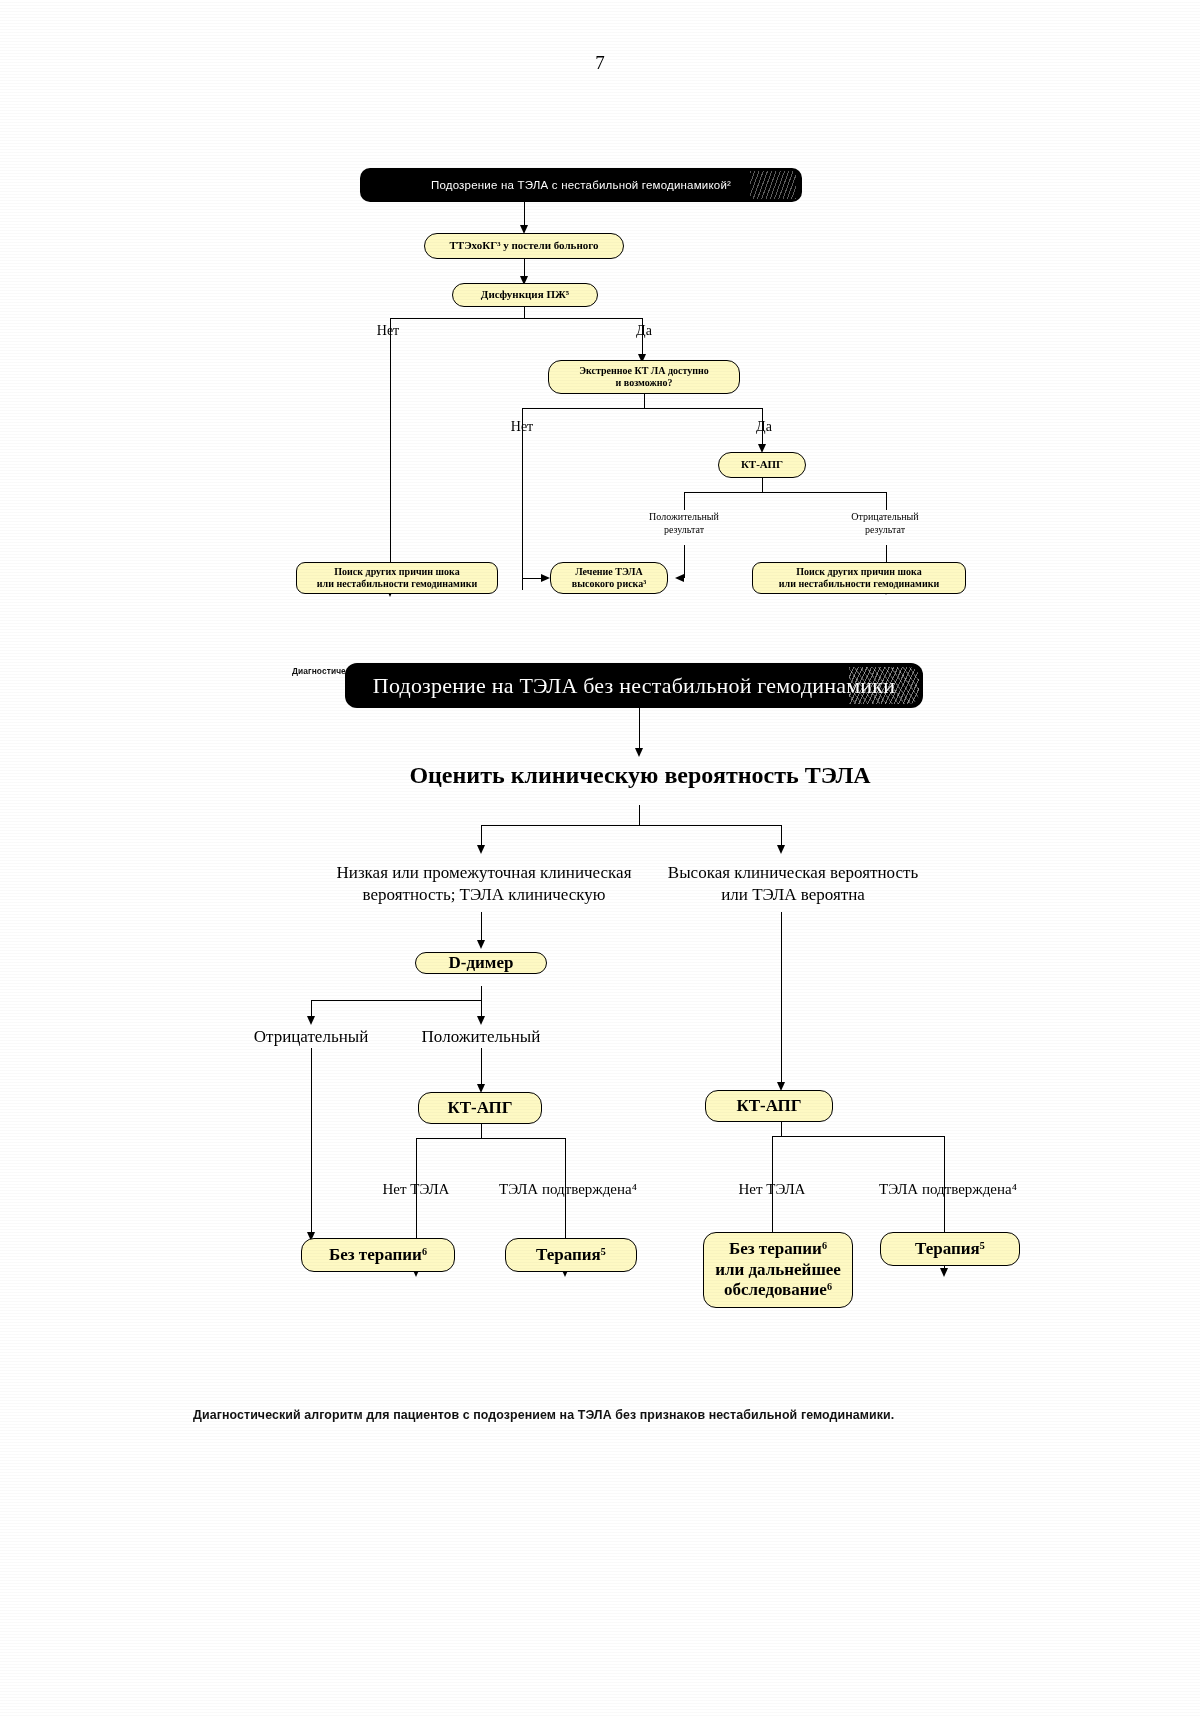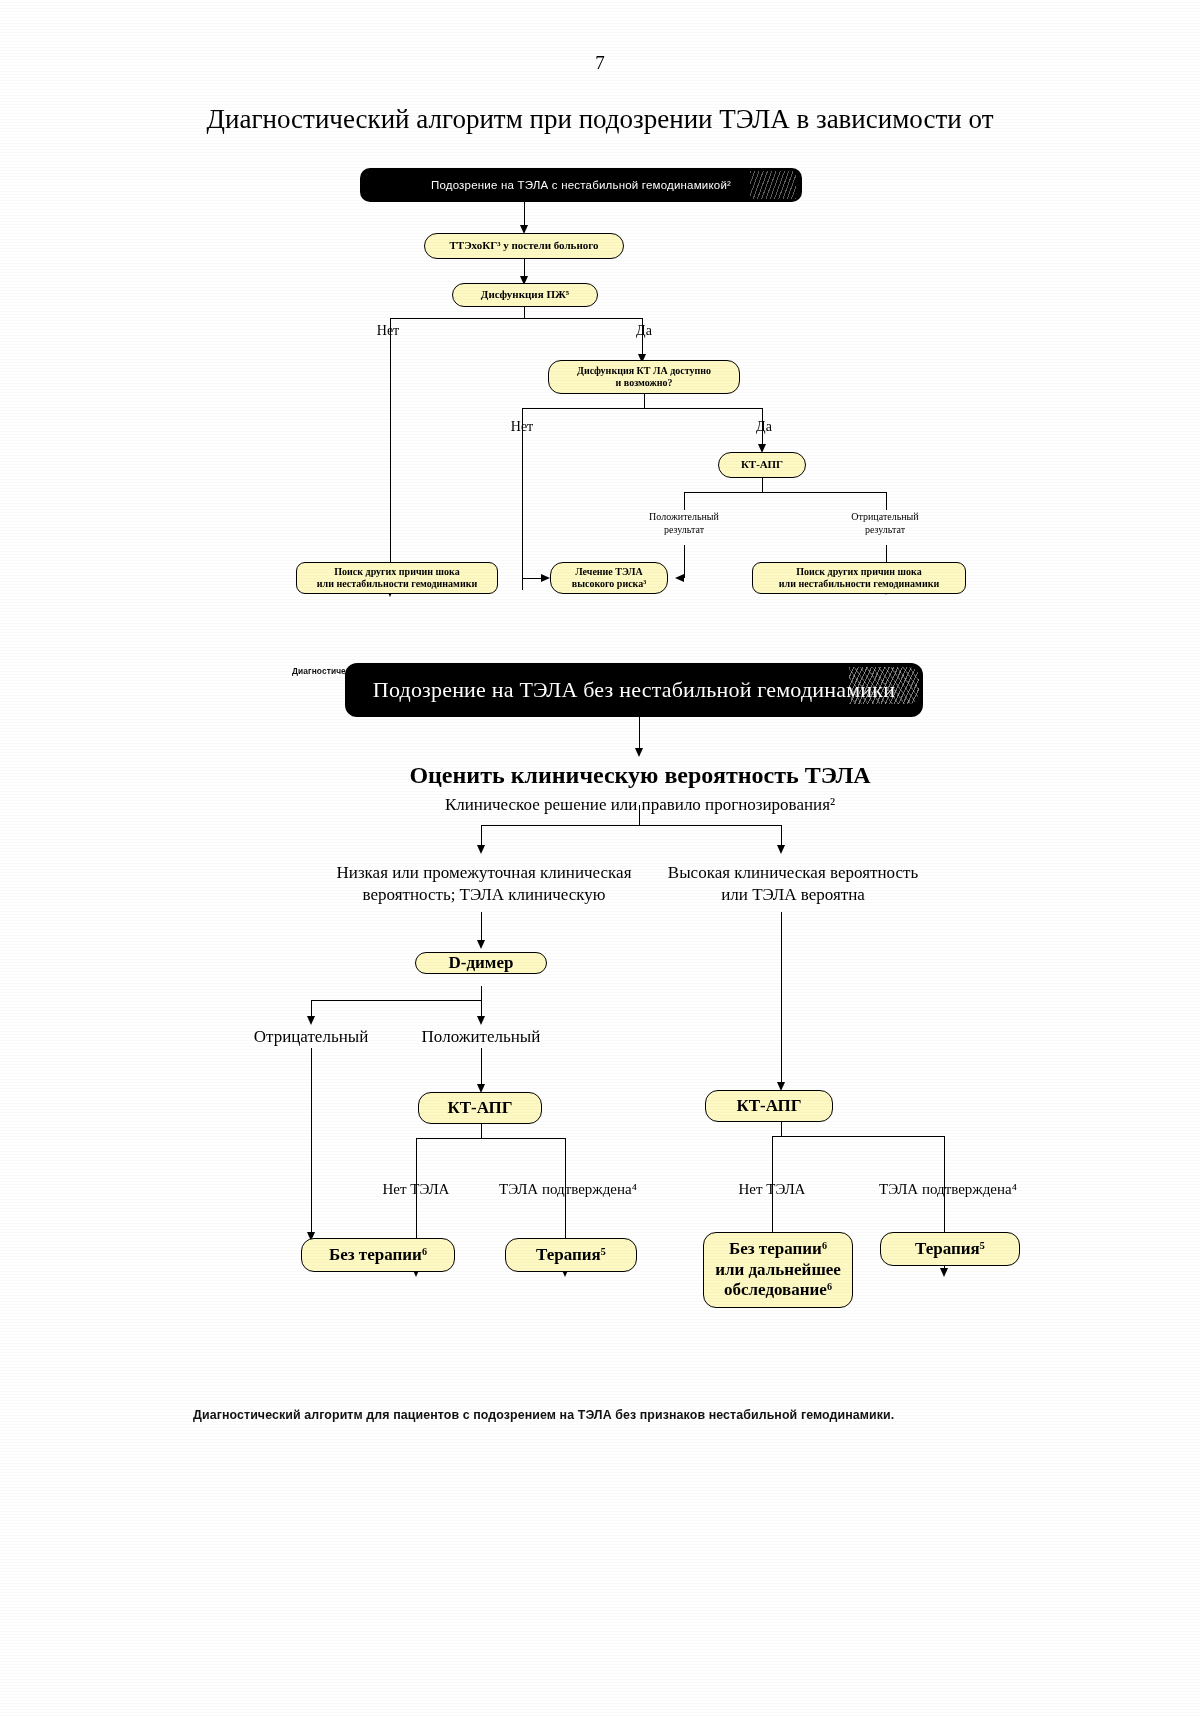--- a/index.html
+++ b/index.html
@@ -28,21 +28,21 @@
     position:absolute;background:#000;color:#fff;border-radius:14px;
     display:flex;align-items:center;justify-content:center;
     text-align:center;font-weight:normal;letter-spacing:.2px;
   }
   .banner-1{
     left:360px;top:168px;width:442px;height:34px;
     font-size:11.5px;font-family:"Liberation Sans",sans-serif;
     border-radius:10px;
   }
   .banner-2{
-    left:345px;top:663px;width:578px;height:54px;
+    left:345px;top:663px;width:578px;height:45px;
     font-size:22px;font-family:"Liberation Serif",serif;
     border-radius:12px;
   }
   .banner-2 .smudge{
     position:absolute;right:4px;top:4px;width:70px;height:37px;
     background:
       repeating-linear-gradient(115deg,rgba(255,255,255,.55) 0 1px,rgba(0,0,0,0) 1px 4px),
       repeating-linear-gradient(55deg,rgba(255,255,255,.35) 0 1px,rgba(0,0,0,0) 1px 5px);
     opacity:.85;pointer-events:none;border-radius:0 10px 10px 0;
   }
@@ -119,21 +119,20 @@
   }
 </style>
 </head>
 <body>
 
 <div class="page">
 
   <div class="page-number">7</div>
 
   <div class="doc-title">
-    <div>Диагностический алгоритм при подозрении ТЭЛА в зависимости от</div>
   </div>
 
   <div>
 
     <div class="banner banner-1">
       <span>Подозрение на ТЭЛА с нестабильной гемодинамикой²</span>
       <span class="smudge"></span>
     </div>
 
     <div class="ln-v" style="left:524px;top:202px;height:24px;"></div>
@@ -154,21 +153,21 @@
     <div class="ln-h" style="left:390px;top:318px;width:252px;"></div>
     <div class="ln-v" style="left:390px;top:318px;height:272px;"></div>
     <div class="arrow-d" style="left:385.5px;top:588px;"></div>
     <div class="ln-v" style="left:642px;top:318px;height:38px;"></div>
     <div class="arrow-d" style="left:637.5px;top:354px;"></div>
 
     <div class="elabel e1" style="left:366px;top:322px;width:44px;">Нет</div>
     <div class="elabel e1" style="left:622px;top:322px;width:44px;">Да</div>
 
     <div class="node thin n1s" style="left:548px;top:360px;width:192px;height:34px;flex-direction:column;">
-      <span>Дисфункция КТ ЛА доступно</span>
+      <span>Экстренное КТ ЛА доступно</span>
       <span>и возможно?</span>
     </div>
 
     <div class="ln-v" style="left:644px;top:394px;height:14px;"></div>
     <div class="ln-h" style="left:522px;top:408px;width:240px;"></div>
     <div class="ln-v" style="left:522px;top:408px;height:182px;"></div>
     <div class="arrow-d" style="left:517.5px;top:588px;opacity:0;"></div>
     <div class="ln-v" style="left:762px;top:408px;height:38px;"></div>
     <div class="arrow-d" style="left:757.5px;top:444px;"></div>
 
@@ -226,21 +225,20 @@
     <div class="banner banner-2">
       <span>Подозрение на ТЭЛА без нестабильной гемодинамики</span>
       <span class="smudge"></span>
     </div>
 
     <div class="ln-v" style="left:639px;top:708px;height:42px;"></div>
     <div class="arrow-d" style="left:634.5px;top:748px;"></div>
 
     <div class="bigtext" style="left:380px;top:758px;width:520px;">
       <div class="l1">Оценить клиническую вероятность ТЭЛА</div>
-      <div class="l2">Клиническое решение или правило прогнозирования²</div>
     </div>
 
     <div class="ln-v" style="left:639px;top:805px;height:20px;"></div>
     <div class="ln-h" style="left:481px;top:825px;width:300px;"></div>
     <div class="ln-v" style="left:481px;top:825px;height:22px;"></div>
     <div class="arrow-d" style="left:476.5px;top:845px;"></div>
     <div class="ln-v" style="left:781px;top:825px;height:22px;"></div>
     <div class="arrow-d" style="left:776.5px;top:845px;"></div>
 
     <div class="branch-label" style="left:324px;top:862px;width:320px;">

